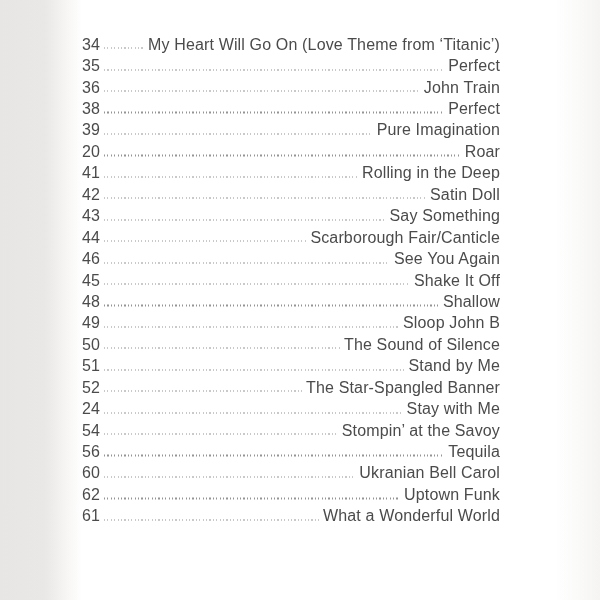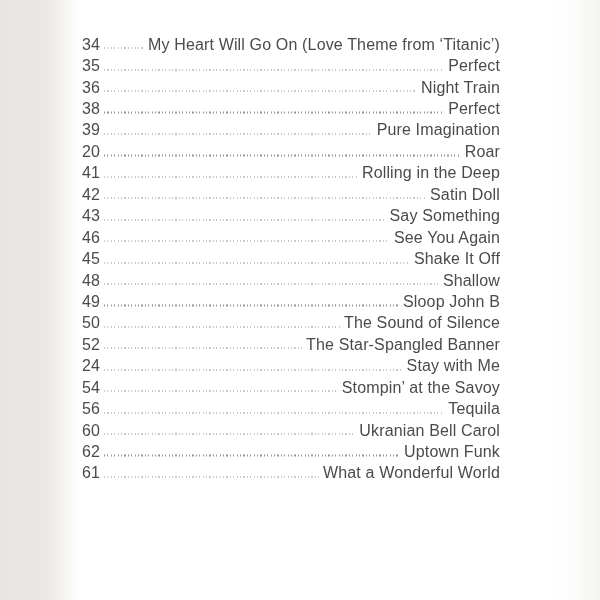--- a/index.html
+++ b/index.html
@@ -81,21 +81,21 @@
 
     <div class="toc-row">
       <span class="toc-num">35</span>
       <span class="toc-leader"></span>
       <span class="toc-title">Perfect</span>
     </div>
 
     <div class="toc-row">
       <span class="toc-num">36</span>
       <span class="toc-leader"></span>
-      <span class="toc-title">Night Train</span>
+      <span class="toc-title">John Train</span>
     </div>
 
     <div class="toc-row">
       <span class="toc-num">38</span>
       <span class="toc-leader"></span>
       <span class="toc-title">Perfect</span>
     </div>
 
     <div class="toc-row">
       <span class="toc-num">39</span>
@@ -120,20 +120,25 @@
       <span class="toc-leader"></span>
       <span class="toc-title">Satin Doll</span>
     </div>
 
     <div class="toc-row">
       <span class="toc-num">43</span>
       <span class="toc-leader"></span>
       <span class="toc-title">Say Something</span>
     </div>
 
+    <div class="toc-row">
+      <span class="toc-num">44</span>
+      <span class="toc-leader"></span>
+      <span class="toc-title">Scarborough Fair/Canticle</span>
+    </div>
 
     <div class="toc-row">
       <span class="toc-num">46</span>
       <span class="toc-leader"></span>
       <span class="toc-title">See You Again</span>
     </div>
 
     <div class="toc-row">
       <span class="toc-num">45</span>
       <span class="toc-leader"></span>
@@ -151,20 +156,25 @@
       <span class="toc-leader"></span>
       <span class="toc-title">Sloop John B</span>
     </div>
 
     <div class="toc-row">
       <span class="toc-num">50</span>
       <span class="toc-leader"></span>
       <span class="toc-title">The Sound of Silence</span>
     </div>
 
+    <div class="toc-row">
+      <span class="toc-num">51</span>
+      <span class="toc-leader"></span>
+      <span class="toc-title">Stand by Me</span>
+    </div>
 
     <div class="toc-row">
       <span class="toc-num">52</span>
       <span class="toc-leader"></span>
       <span class="toc-title">The Star-Spangled Banner</span>
     </div>
 
     <div class="toc-row">
       <span class="toc-num">24</span>
       <span class="toc-leader"></span>

